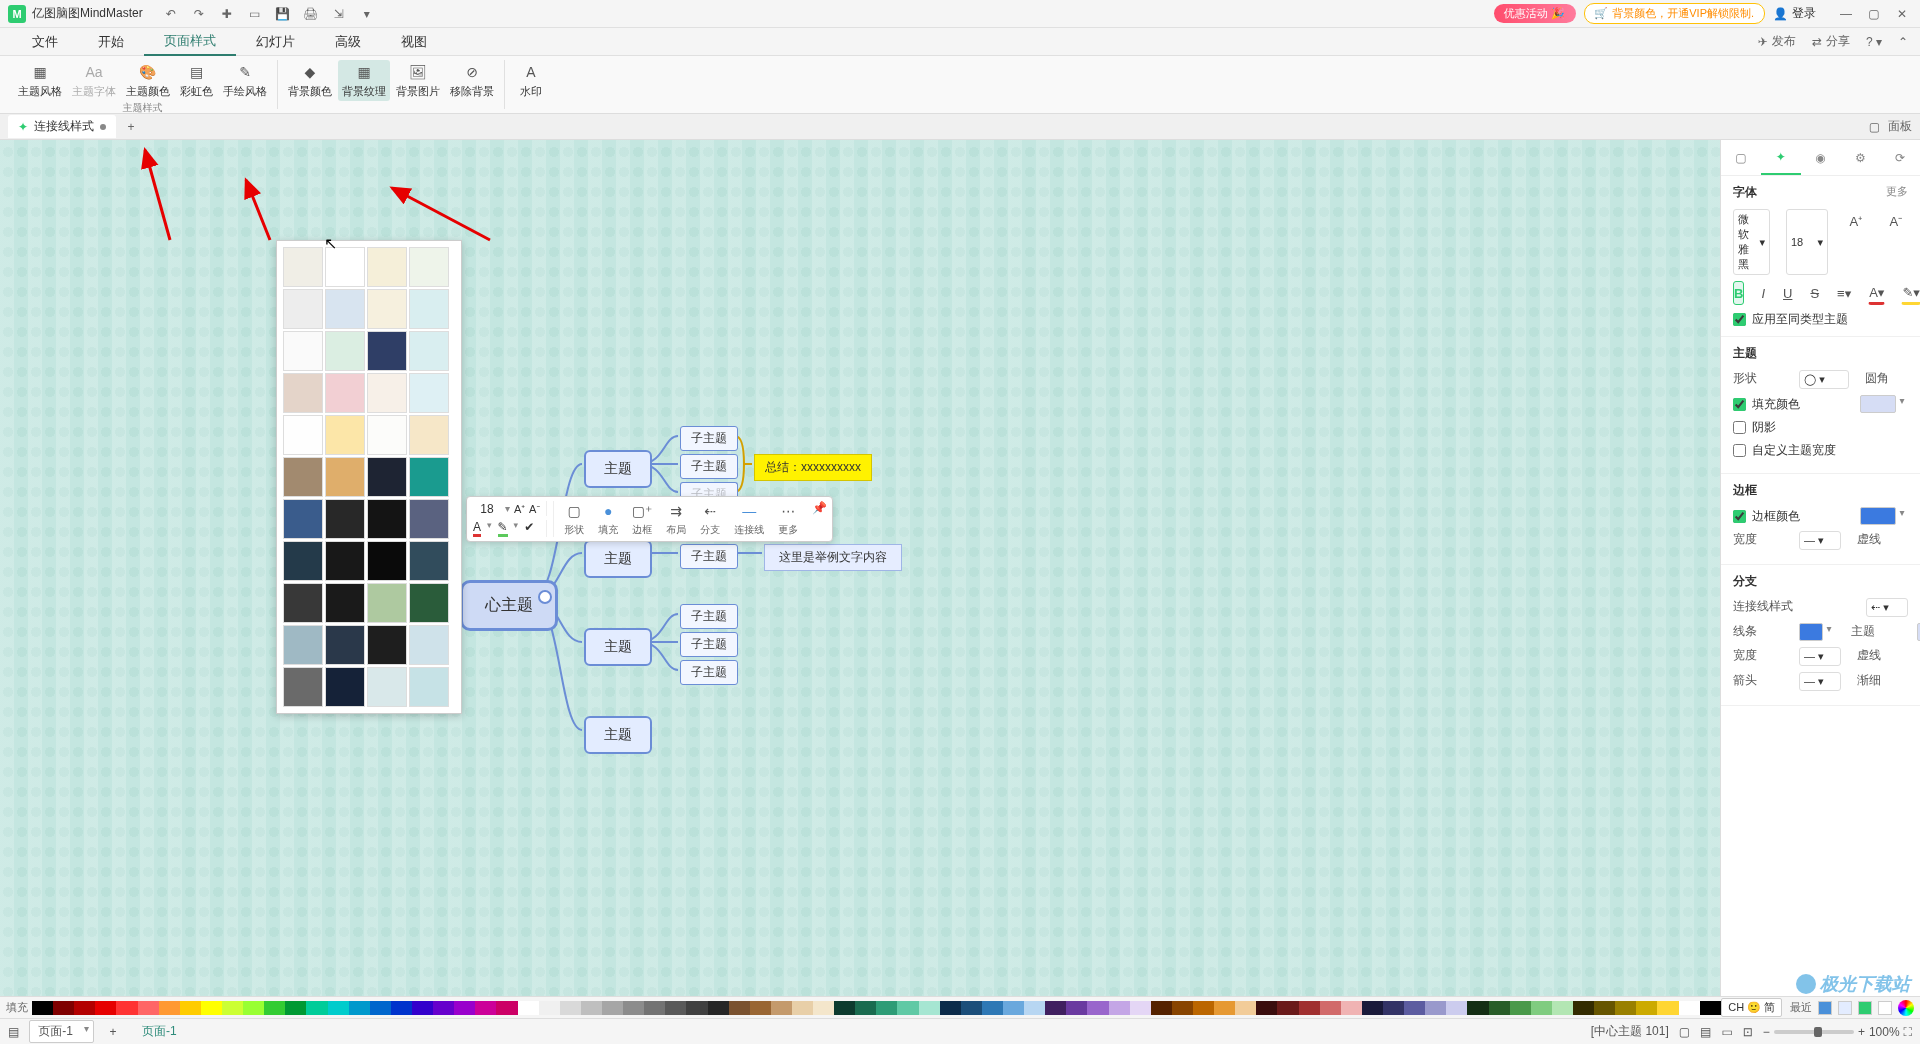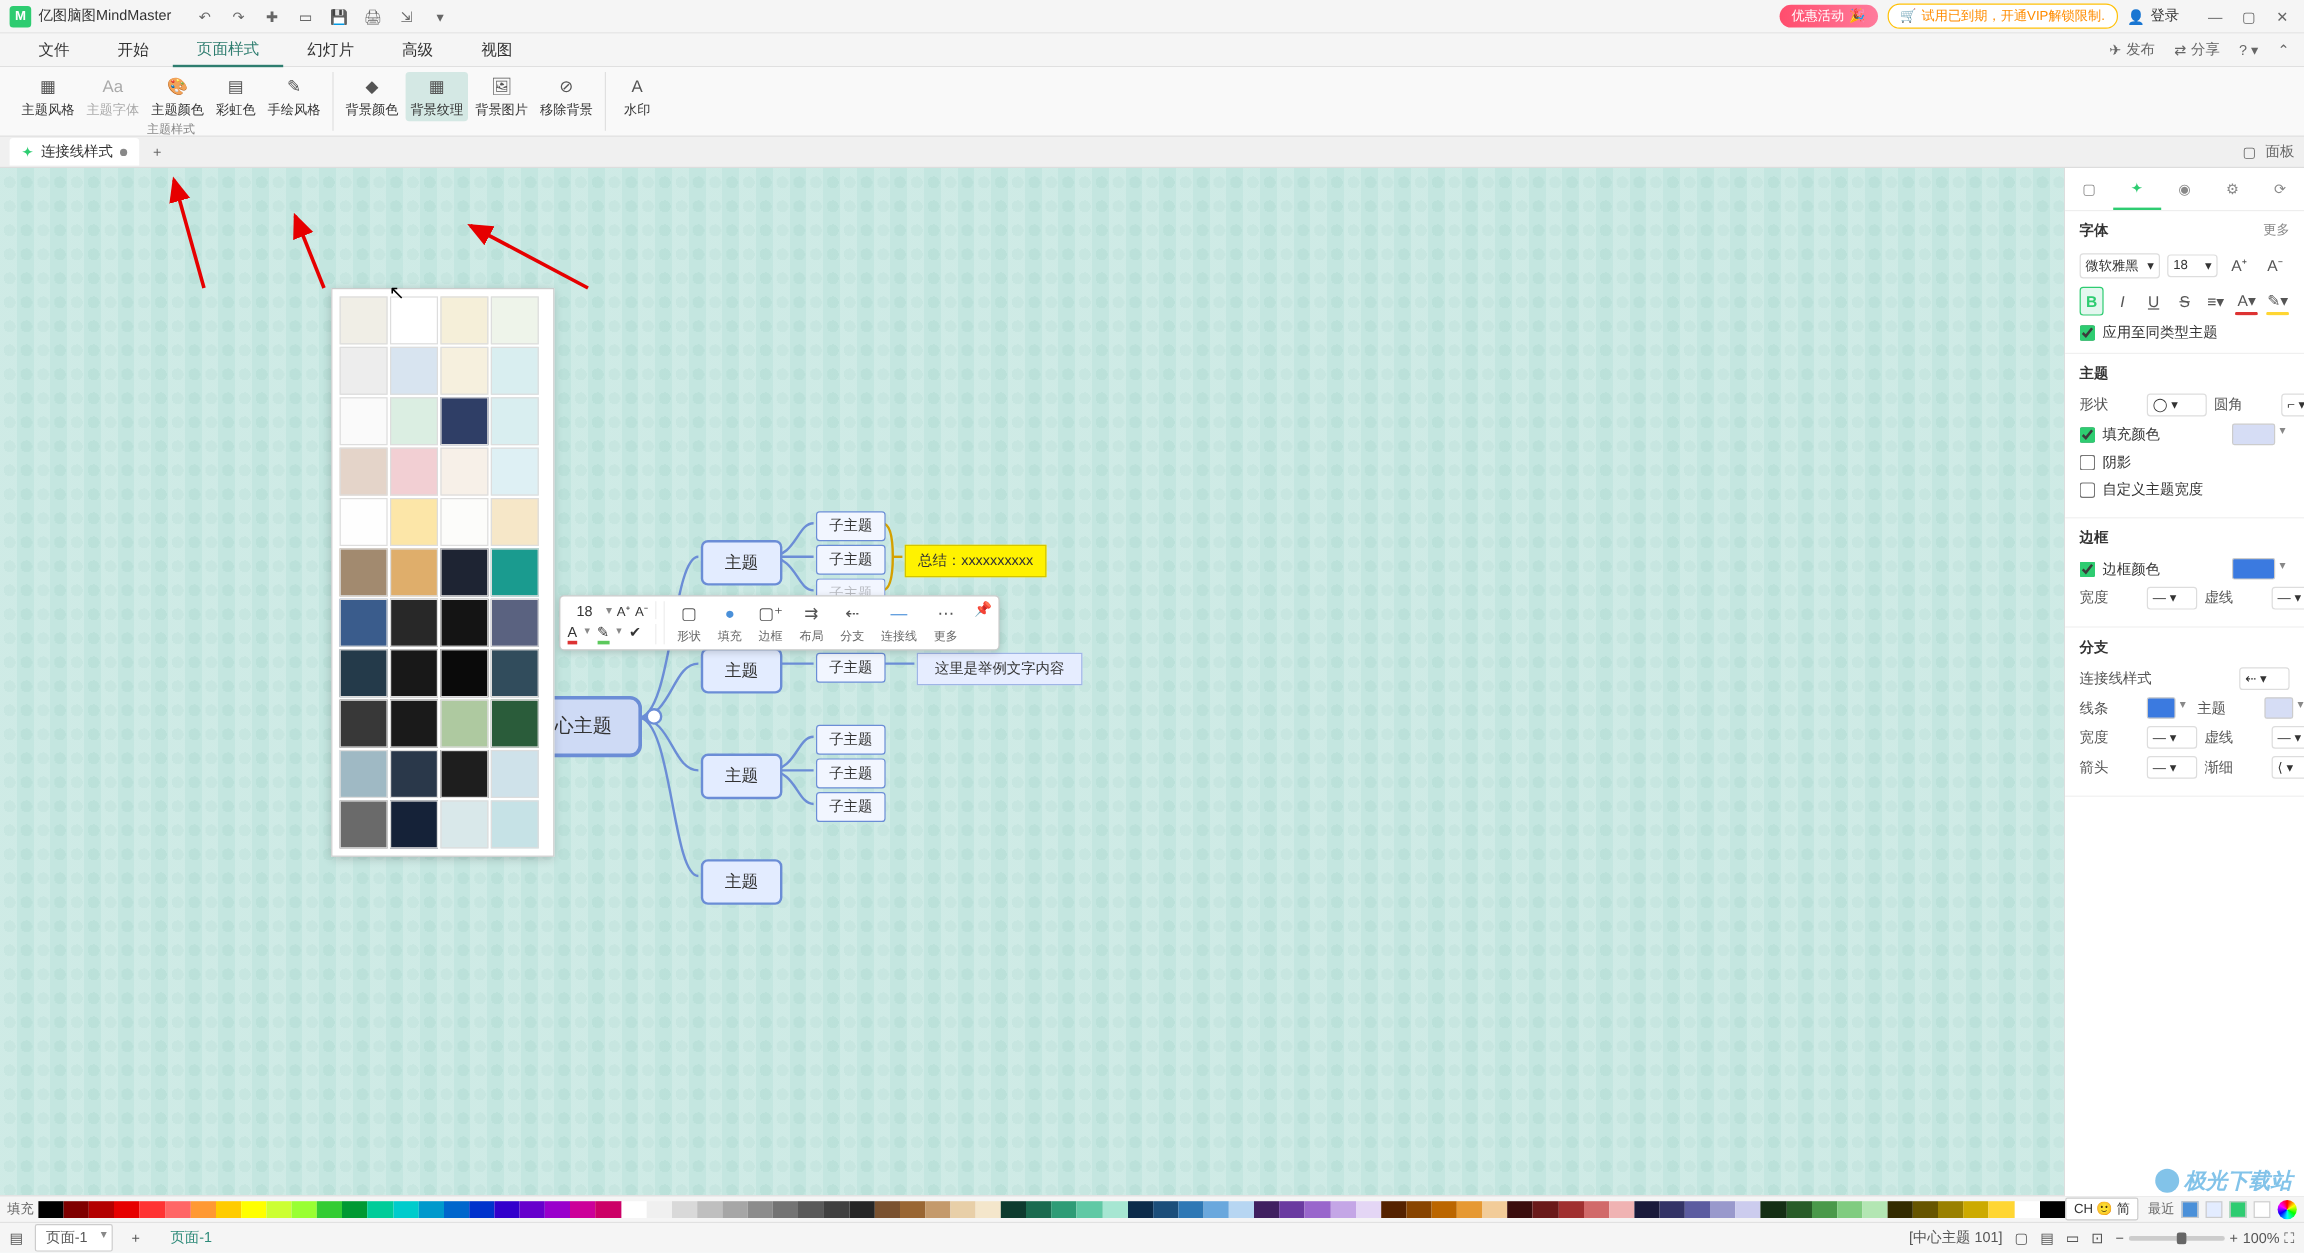--- a/index.html
+++ b/index.html
@@ -87,21 +87,21 @@
 .red-arrow { position: absolute; pointer-events: none; z-index: 60; }
 
 
 .right-panel { width: 200px; background: #fff; border-left: 1px solid #ddd; display: flex; flex-direction: column; overflow-y: auto; }
 .rp-tabs { display: flex; border-bottom: 1px solid #eee; height: 36px; }
 .rp-tab { flex: 1; display: flex; align-items: center; justify-content: center; cursor: pointer; color: #888; }
 .rp-tab.active { color: #2ecc71; border-bottom: 2px solid #2ecc71; }
 .rp-section { padding: 8px 12px; border-bottom: 1px solid #f0f0f0; }
 .rp-sec-header { display: flex; justify-content: space-between; font-size: 12px; font-weight: bold; color: #333; margin-bottom: 8px; }
 .rp-more { font-size: 11px; color: #888; font-weight: normal; cursor: pointer; }
-.rp-row { display: flex; align-items: center; gap: 6px; margin-bottom: 6px; font-size: 12px; }
+.rp-row { display: flex; gap: 16px; margin-bottom: 6px; font-size: 12px; }
 .rp-select { flex: 1; border: 1px solid #ddd; border-radius: 3px; padding: 2px 4px; font-size: 11px; background: #fff; display:flex; justify-content:space-between; align-items:center;}
 .rp-select.small { flex: none; width: 42px; }
 .rp-iconbtn { width: 24px; height: 24px; border: 1px solid transparent; border-radius: 3px; display: flex; align-items: center; justify-content: center; cursor: pointer; font-size: 13px; color: #555; }
 .rp-iconbtn.active { background: #e3f7ef; border-color:#2ecc71; color: #2ecc71; }
 .rp-chk { display: flex; align-items: center; gap: 6px; font-size: 12px; }
 .rp-chk input { accent-color: #2ecc71; }
 .rp-label { font-size: 12px; color: #555; min-width:50px;}
 .color-swatch { width: 36px; height: 18px; border: 1px solid #ccc; border-radius: 2px; display:flex; align-items:center;}
 .color-dd { width:12px; text-align:center; color:#888; font-size:10px;}
 .rp-full-btn { width: 100%; text-align: center; padding: 6px; border: 1px solid #ddd; border-radius: 3px; font-size: 12px; cursor: pointer; background: #fff; }
@@ -140,21 +140,21 @@
     <div class="qat-icon">↷</div>
     <div class="qat-icon">✚</div>
     <div class="qat-icon">▭</div>
     <div class="qat-icon">💾</div>
     <div class="qat-icon">🖨</div>
     <div class="qat-icon">⇲</div>
     <div class="qat-icon">▾</div>
   </div>
   <div class="titlebar-right">
     <div class="promo-badge"><span>优惠活动</span> 🎉</div>
-    <div class="vip-badge">🛒 <span>试用已到期，开通VIP解锁限制.</span></div>
+    <div class="vip-badge">🛒 <span>背景颜色，开通VIP解锁限制.</span></div>
     <div class="login-btn">👤 <span>登录</span></div>
     <div class="win-controls">
       <div class="win-btn">—</div>
       <div class="win-btn">▢</div>
       <div class="win-btn">✕</div>
     </div>
   </div>
 </div>
 
 <div class="menubar">
@@ -257,21 +257,21 @@
           <path d="M640 413 C664 413 664 413 678 413"></path>
           <path d="M640 502 C664 502 664 474 678 474"></path>
           <path d="M640 502 C664 502 664 502 678 502"></path>
           <path d="M640 502 C664 502 664 530 678 530"></path>
           <path d="M728 413 L762 413"></path>
           <path d="M735 296 Q744 296 744 324 Q744 352 735 352" stroke="#d4a000"></path>
           <path d="M744 324 L752 324" stroke="#d4a000"></path>
         </g>
       </svg>
 
-      <div class="node root" style="left:437px; top:440px;">
+      <div class="node root" style="left:460px; top:440px;">
           <span>心主题</span>
         </div>
       <div style="position:absolute; left:538px; top:450px; width:14px; height:14px; border:2px solid #6b8dd6; border-radius:50%; background:#fff;"></div>
 
       <div class="node main-t" style="left:584px; top:310px;">
           <span>主题</span>
         </div>
       <div class="node main-t" style="left:584px; top:400px;">
           <span>主题</span>
         </div>

